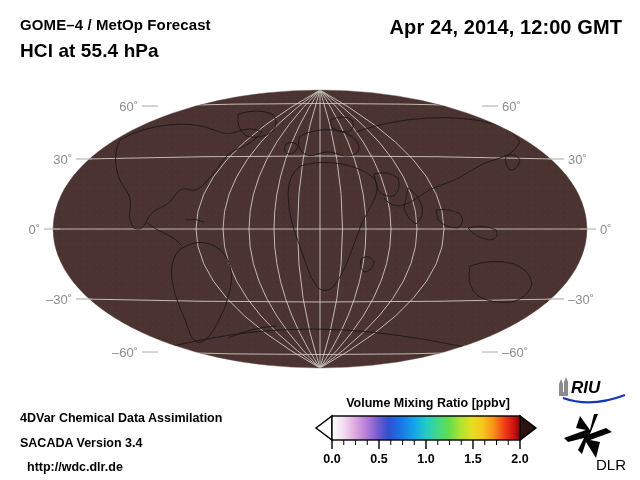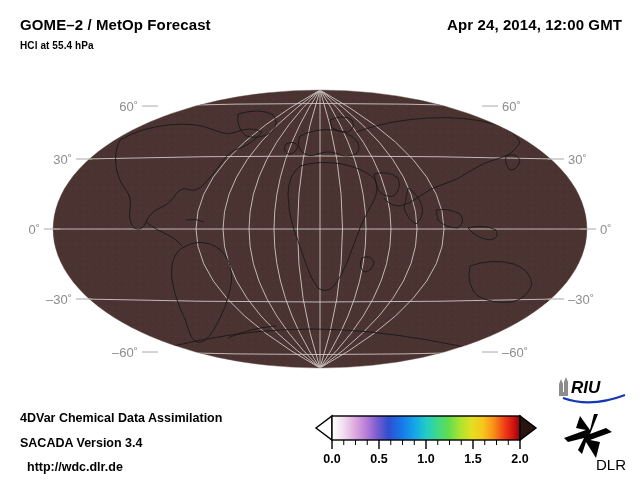--- a/index.html
+++ b/index.html
@@ -24,30 +24,30 @@
     top: 16px;
     font-size: 15px;
     font-weight: bold;
     letter-spacing: 0.1px;
     white-space: nowrap;
   }
   #header-title-2 {
     position: absolute;
     left: 20px;
     top: 40px;
-    font-size: 10px;
+    font-size: 19px;
     font-weight: bold;
     letter-spacing: 0.1px;
     white-space: nowrap;
   }
   #header-timestamp {
     position: absolute;
     right: 18px;
     top: 16px;
-    font-size: 15px;
+    font-size: 20px;
     font-weight: bold;
     letter-spacing: 0.1px;
     white-space: nowrap;
     text-align: right;
   }
 
   
   #map-panel {
     position: absolute;
     left: 0px;
@@ -108,21 +108,21 @@
   }
   #dlr-logo {
     position: absolute;
     left: 560px;
     top: 412px;
   }
 </style>
 </head>
 <body>
 
-<div id="header-title-1">GOME–2 / MetOp Forecast</div>
+<div id="header-title-1">GOME–4 / MetOp Forecast</div>
 <div id="header-title-2">HCl at 55.4 hPa</div>
 <div id="header-timestamp">Apr 24, 2014, 12:00 GMT</div>
 
 <div id="map-panel">
   <svg id="map-svg" width="640" height="320" viewBox="0 0 640 320">
     <defs>
       <clipPath id="globe-clip">
         <ellipse cx="320" cy="159" rx="267" ry="139"></ellipse>
       </clipPath>
       <pattern id="noise-tex" width="7" height="7" patternUnits="userSpaceOnUse">
@@ -243,20 +243,21 @@
     <text class="lat-label" x="138" y="287" text-anchor="end">–60˚</text>
     <text class="lat-label" x="502" y="287" text-anchor="start">–60˚</text>
   </svg>
 </div>
 
 <div class="footer-line" id="footer-line-0">4DVar Chemical Data Assimilation</div>
 <div class="footer-line" id="footer-line-1">SACADA Version 3.4</div>
 <div class="footer-line" id="footer-line-2">http://wdc.dlr.de</div>
 
 <div id="colorbar-block">
+  <div id="colorbar-title">Volume Mixing Ratio [ppbv]</div>
 
   <svg id="colorbar-svg" width="232" height="56" viewBox="0 0 232 56">
     <defs>
       <linearGradient id="cb-grad" x1="0" y1="0" x2="1" y2="0">
         <stop offset="0%" stop-color="#ffffff"></stop>
         <stop offset="6%" stop-color="#f2dff0"></stop>
         <stop offset="12%" stop-color="#e0aae0"></stop>
         <stop offset="18%" stop-color="#b87fd8"></stop>
         <stop offset="24%" stop-color="#7a5cd0"></stop>
         <stop offset="30%" stop-color="#2f4fd0"></stop>

